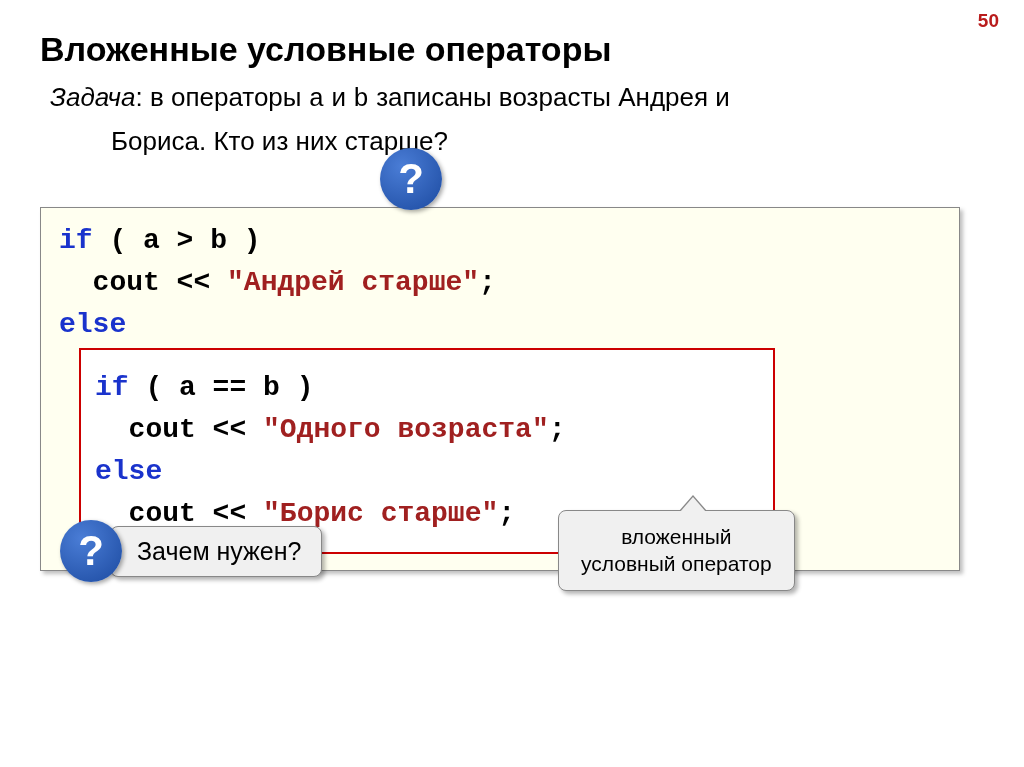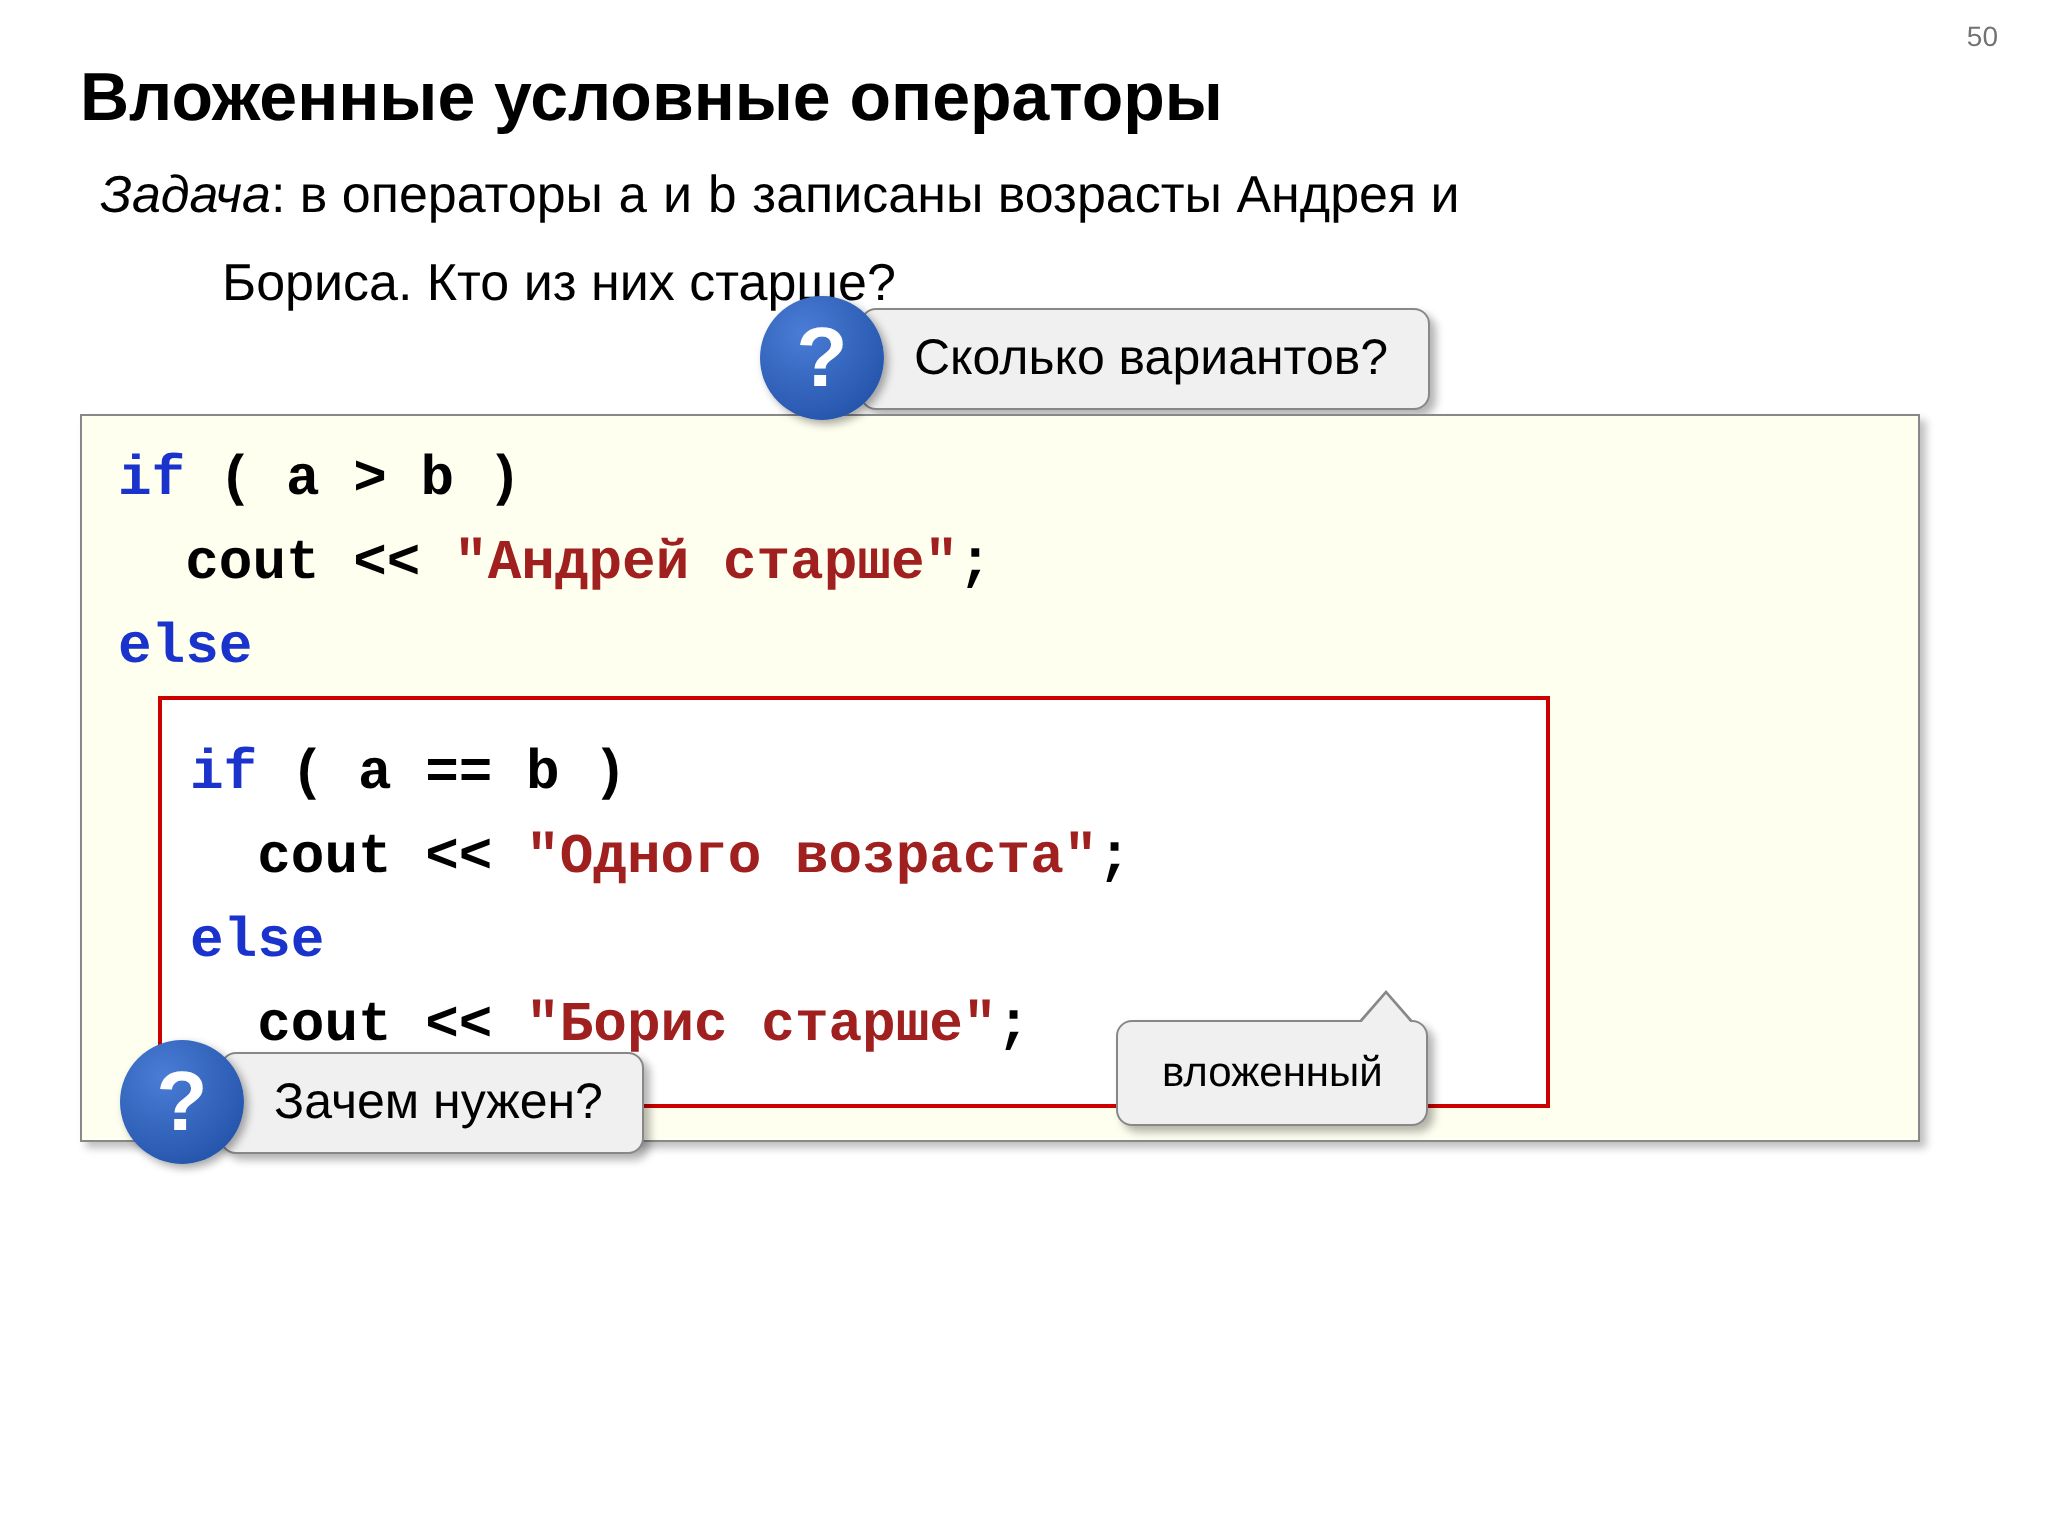--- a/index.html
+++ b/index.html
@@ -12,23 +12,23 @@
       height: 767px;
       background: #ffffff;
       font-family: Arial, sans-serif;
       position: relative;
       padding: 30px 40px;
     }
     .page-number {
       position: absolute;
       top: 10px;
       right: 25px;
-      font-weight: normal;
-      font-size: 14px;
-      color: #737373;
+      font-weight: bold;
+      font-size: 19px;
+      color: #b91c1c;
     }
     .heading {
       font-size: 34px;
       font-weight: bold;
       color: #000;
       margin-bottom: 12px;
     }
     .problem-text {
       font-size: 26px;
       color: #000;
@@ -155,21 +155,20 @@
 
 <div class="heading">Вложенные условные операторы</div>
 
 <div class="problem-text">
   <span class="italic">Задача</span><span>: в операторы </span><span class="mono">a</span><span> и </span><span class="mono">b</span><span> записаны возрасты Андрея и</span>
 </div>
 <div class="problem-text indent">Бориса. Кто из них старше?</div>
 
 <div class="callout-wrapper callout-1">
   <div class="question-circle">?</div>
-  <div class="callout-box">Сколько вариантов?</div>
 </div>
 
 <div class="code-outer">
   <div class="code-line"><span class="kw">if</span> ( a &gt; b )</div>
   <div class="code-line"><span>  cout &lt;&lt; </span><span class="str">"Андрей старше"</span><span>;</span></div>
   <div class="code-line"><span class="kw">else</span></div>
   <div class="code-inner">
     <div class="code-line"><span class="kw">if</span> ( a == b )</div>
     <div class="code-line"><span>  cout &lt;&lt; </span><span class="str">"Одного возраста"</span><span>;</span></div>
     <div class="code-line"><span class="kw">else</span></div>
@@ -177,13 +176,14 @@
   </div>
 </div>
 
 <div class="callout-wrapper callout-2">
   <div class="question-circle">?</div>
   <div class="callout-box">Зачем нужен?</div>
 </div>
 
 <div class="callout-3">
   <div>вложенный</div>
+  <div>условный оператор</div>
 </div>
 
 </body></html>

